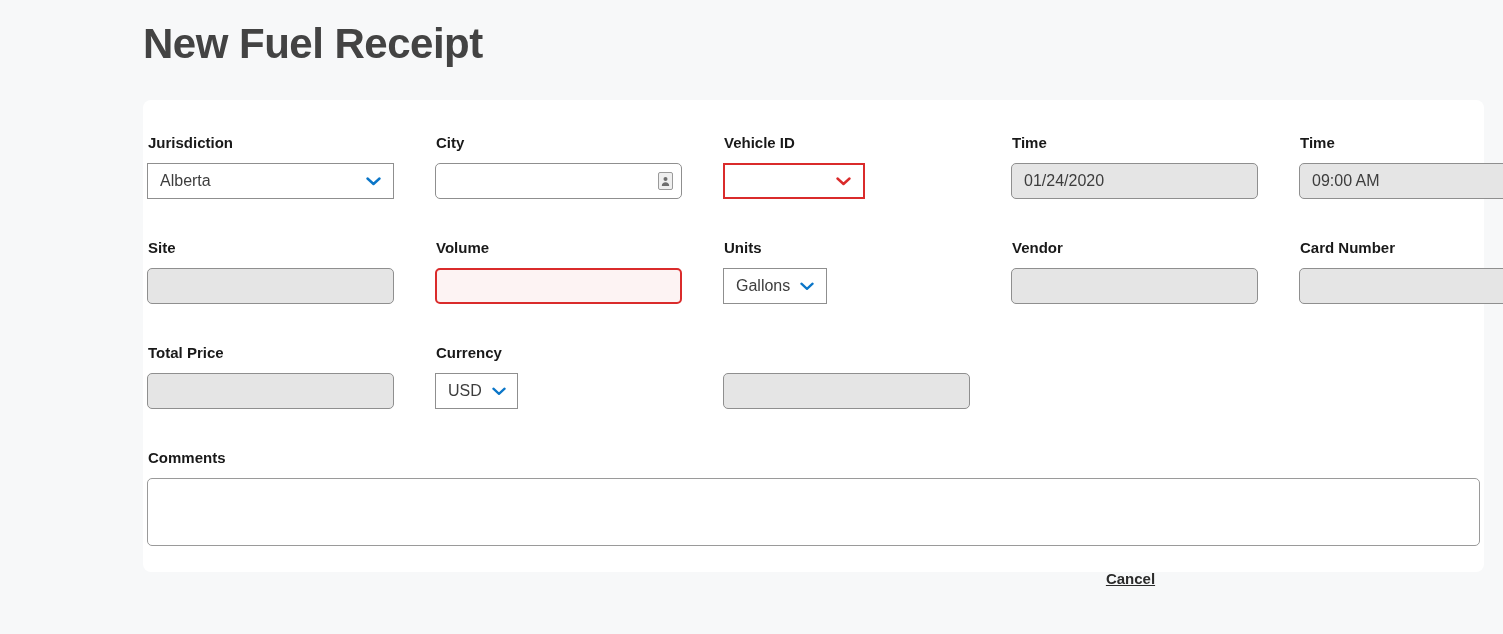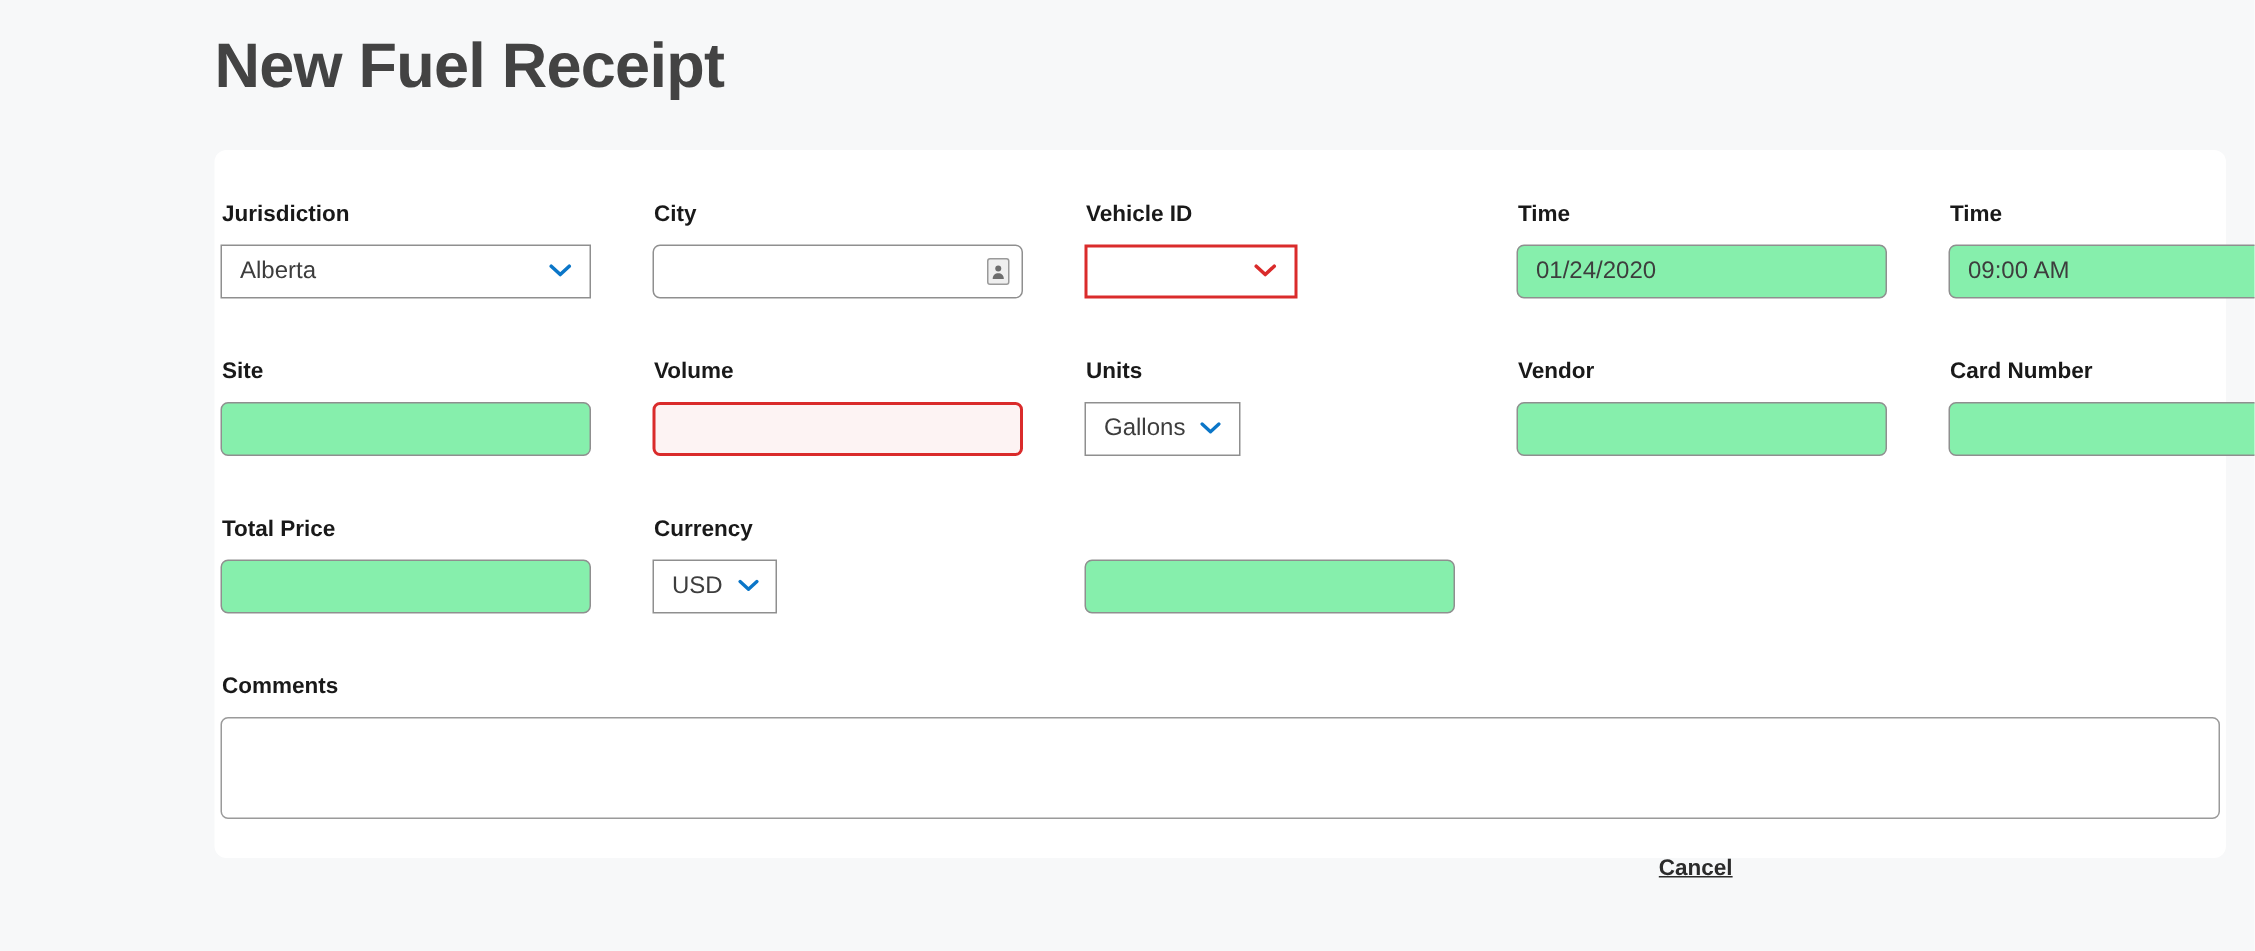--- a/index.html
+++ b/index.html
@@ -24,21 +24,21 @@
   }
   .row { display: flex; gap: 41px; margin-bottom: 40px; align-items: flex-end; }
   .field { width: 247px; flex: 0 0 auto; }
   .field-label {
     display: block; font-size: 15px; font-weight: bold;
     color: #191919; margin: 0 0 12px 1px;
   }
   .text-input {
     width: 247px; height: 36px;
     border: 1px solid #8f8f8f; border-radius: 5px;
-    background: #86efac; padding: 0 12px;
+    background: #e5e5e5; padding: 0 12px;
     font-family: "Liberation Sans", sans-serif;
     font-size: 16px; color: #3d3d3d;
   }
   .input-wrap {
     width: 247px; height: 36px; position: relative;
     border: 1px solid #8f8f8f; border-radius: 5px; background: #fff;
     display: flex; align-items: center; padding: 0 8px 0 12px;
   }
   .input-wrap input {
     border: none; outline: none; flex: 1; min-width: 0;

